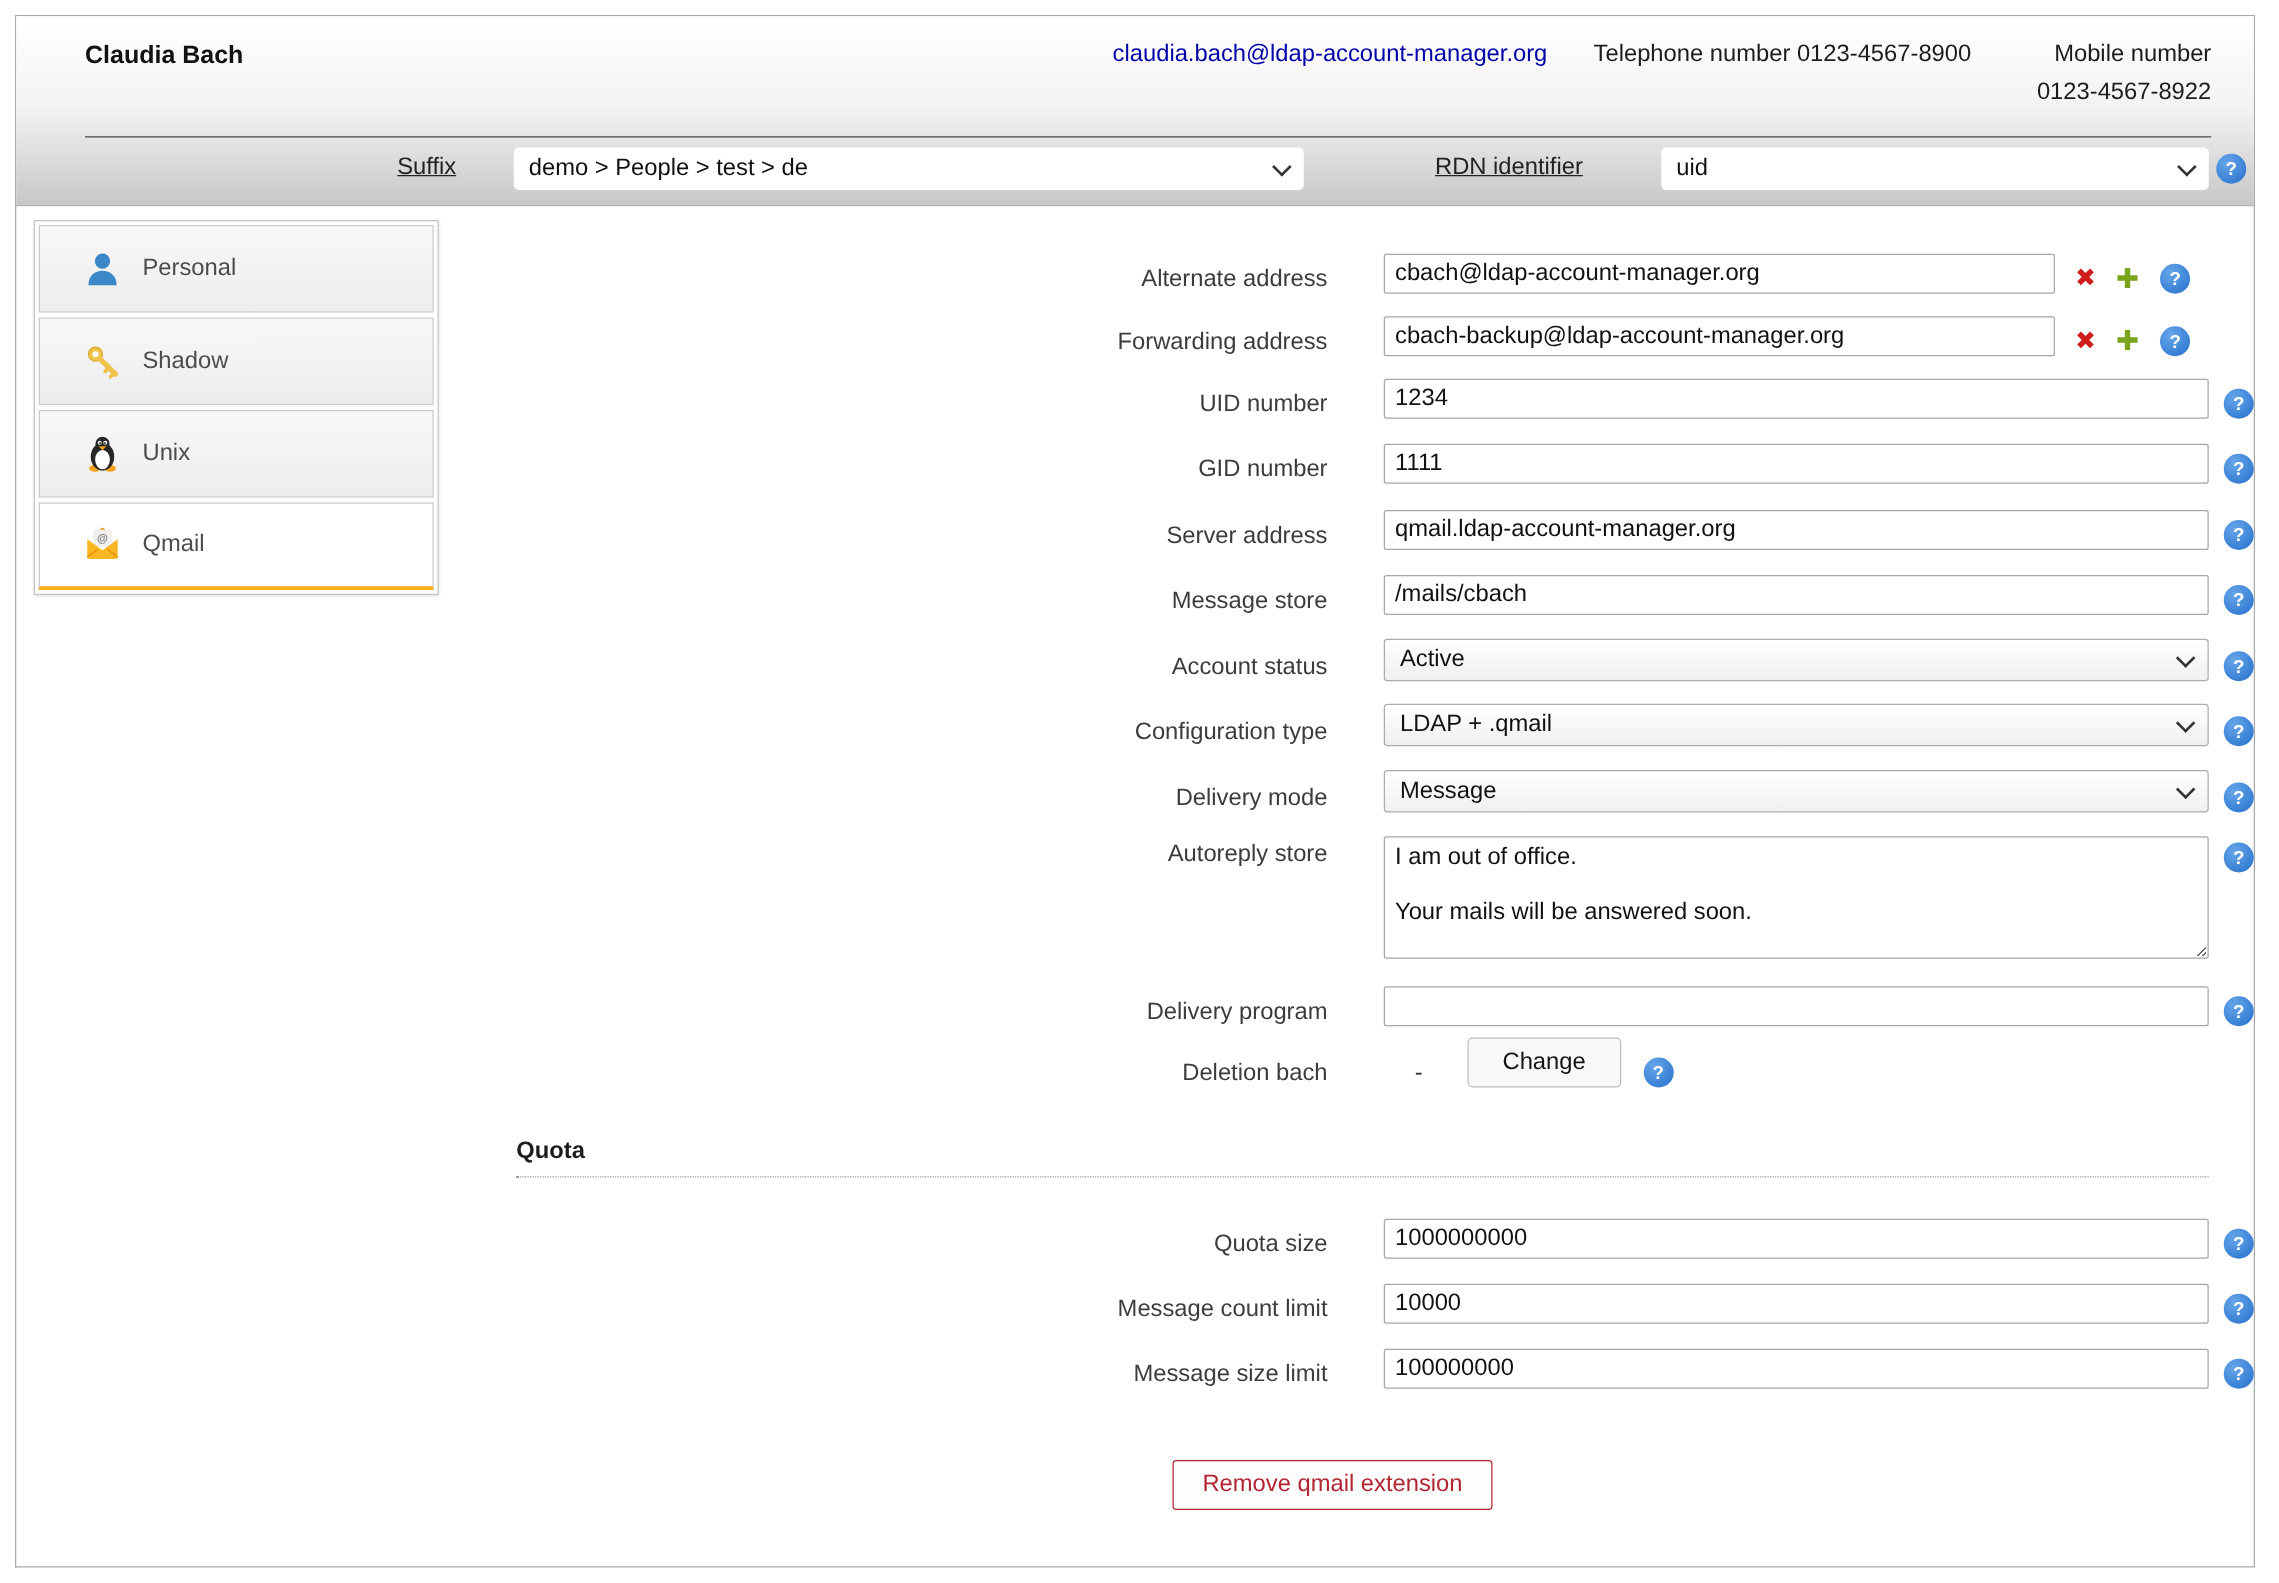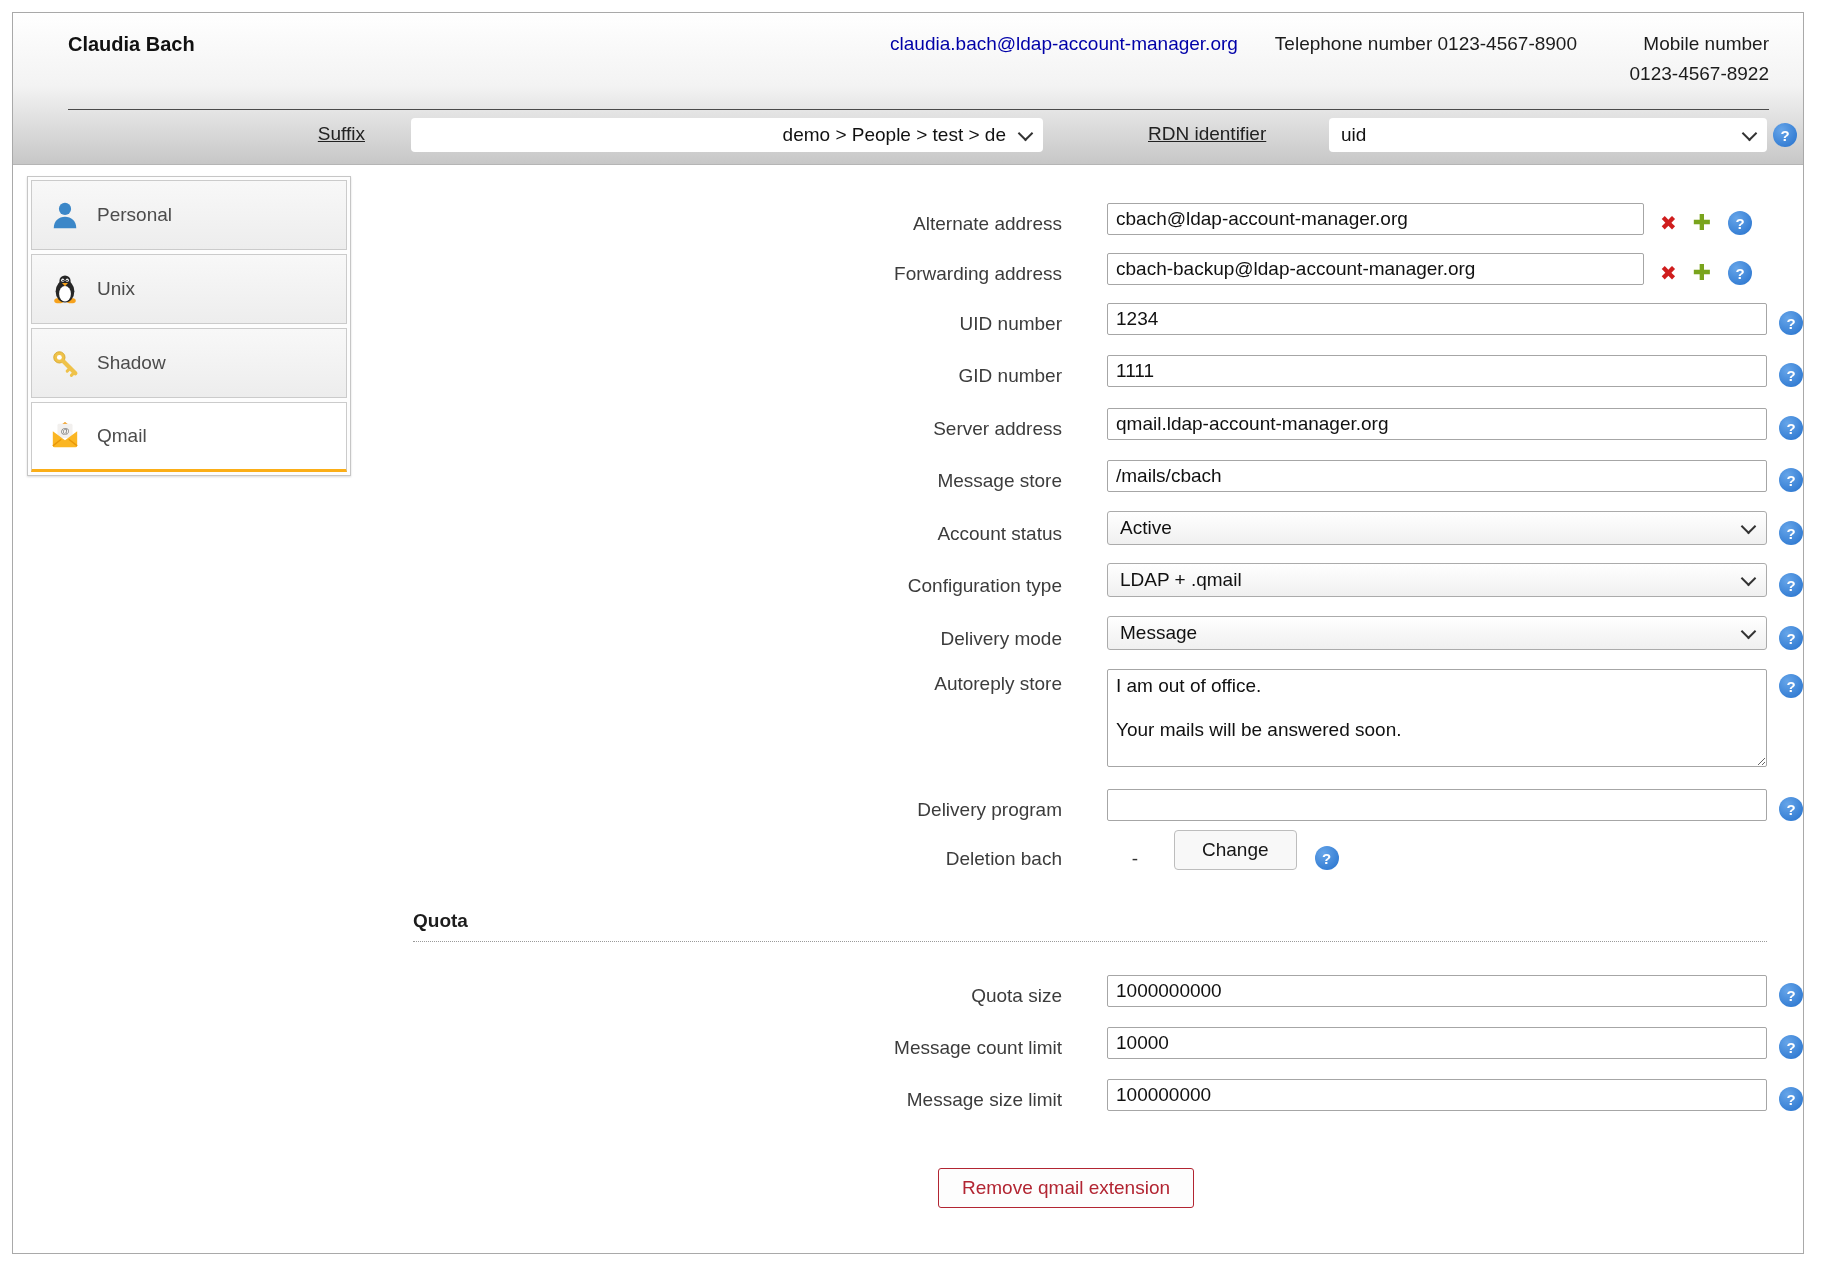--- a/index.html
+++ b/index.html
@@ -20,33 +20,33 @@
 
   .suffix-row{position:absolute;left:0;top:97px;width:100%;height:55px;}
   .suffix-label,.rdn-label{position:absolute;top:13px;font-size:19px;color:#222;text-decoration:underline;}
   .suffix-label{left:0;width:352px;text-align:right;}
   .rdn-label{left:1135px;}
   .selbox{position:absolute;top:8px;height:34px;background:#fff;border-radius:4px;
           display:flex;align-items:center;box-sizing:border-box;padding:0 12px;cursor:default;}
   .suffix-select{left:398px;width:632px;}
   .rdn-select{left:1316px;width:438px;}
   .selbox .seltext{flex:1;font-size:19px;color:#111;white-space:nowrap;overflow:hidden;}
-  .seltext.right{text-align:right;padding-right:14px;}
+  .seltext.right{text-align:left;padding-right:14px;}
   .chev{width:9px;height:9px;border-right:2px solid #333;border-bottom:2px solid #333;
         transform:rotate(45deg);margin-top:-4px;flex:none;}
   .help{display:inline-flex;align-items:center;justify-content:center;width:24px;height:24px;border-radius:50%;
         background:radial-gradient(circle at 35% 30%,#66a5e9,#2470cc);color:#fff;font-size:15px;font-weight:bold;
         flex:none;cursor:pointer;}
   .band-help{position:absolute;left:1760px;top:13px;}
 
   
   .sidebar{position:absolute;left:14px;top:163px;width:324px;background:#fdfdfd;
            border:1px solid #c6c6c6;box-sizing:border-box;padding:3px;box-shadow:0 1px 2px rgba(0,0,0,.15);}
   .tab{height:70px;box-sizing:border-box;border:1px solid #cbcbcb;margin-bottom:4px;
-       background:linear-gradient(#f8f8f8,#ededed);display:flex;align-items:center;padding-left:18px;cursor:pointer;}
+       background:linear-gradient(#f8f8f8,#ededed);display:flex;align-items:center;padding-left:35px;cursor:pointer;}
   .tab:last-child{margin-bottom:0;}
   .tab.active{background:#fff;border-bottom:3px solid #fbae17;}
   .ticon{width:30px;height:30px;flex:none;display:inline-flex;}
   .ticon svg{width:30px;height:30px;}
   .tlabel{margin-left:17px;font-size:19px;color:#4c4c4c;}
 
   
   .row{position:absolute;left:0;width:1790px;display:flex;align-items:flex-end;height:34px;}
   .lbl{width:1049px;text-align:right;font-size:19px;color:#3c3c3c;flex:none;}
   .ti{box-sizing:border-box;margin-left:45px;width:660px;height:32px;border:1px solid #a6a6a6;border-radius:2px;
@@ -120,45 +120,45 @@
         <svg viewBox="0 0 32 32">
             <circle cx="16" cy="9.5" r="6.5" fill="#3b87c8"></circle>
             <path d="M4 30c0-8 5.4-12.2 12-12.2S28 22 28 30z" fill="#3b87c8"></path>
           </svg>
       </span>
       <span class="tlabel">Personal</span>
     </div>
     <div class="tab">
       <span class="ticon">
         <svg viewBox="0 0 32 32">
+          <circle cx="10" cy="10" r="6" fill="#efc24a" stroke="#d9a92d" stroke-width="1"></circle>
+          <circle cx="10" cy="10" r="2.6" fill="#fff"></circle>
+          <path d="M14.5 14.5L27 27" stroke="#efc24a" stroke-width="4.5" stroke-linecap="round"></path>
+          <path d="M21.5 21.5l-3.2 3.2M26 26l-3.2 3.2" stroke="#efc24a" stroke-width="3.2" stroke-linecap="round"></path>
+        </svg>
+      </span>
+      <span class="tlabel">Shadow</span>
+    </div>
+    <div class="tab">
+      <span class="ticon">
+        <svg viewBox="0 0 32 32">
           <ellipse cx="9.5" cy="28.5" rx="5" ry="2.8" fill="#f6a21d"></ellipse>
             <ellipse cx="22.5" cy="28.5" rx="5" ry="2.8" fill="#f6a21d"></ellipse>
           <ellipse cx="16" cy="18.5" rx="10" ry="12" fill="#262626"></ellipse>
             <circle cx="16" cy="7.5" r="6" fill="#262626"></circle>
           <ellipse cx="16" cy="21" rx="6.3" ry="8.3" fill="#fff"></ellipse>
           <circle cx="13.6" cy="6.6" r="1.7" fill="#fff"></circle>
             <circle cx="18.4" cy="6.6" r="1.7" fill="#fff"></circle>
           <circle cx="13.9" cy="6.9" r=".8" fill="#000"></circle>
             <circle cx="18.1" cy="6.9" r=".8" fill="#000"></circle>
           <path d="M12.8 9.6h6.4L16 13z" fill="#f6a21d"></path>
         </svg>
       </span>
       <span class="tlabel">Unix</span>
     </div>
-    <div class="tab">
-      <span class="ticon">
-        <svg viewBox="0 0 32 32">
-          <circle cx="10" cy="10" r="6" fill="#efc24a" stroke="#d9a92d" stroke-width="1"></circle>
-          <circle cx="10" cy="10" r="2.6" fill="#fff"></circle>
-          <path d="M14.5 14.5L27 27" stroke="#efc24a" stroke-width="4.5" stroke-linecap="round"></path>
-          <path d="M21.5 21.5l-3.2 3.2M26 26l-3.2 3.2" stroke="#efc24a" stroke-width="3.2" stroke-linecap="round"></path>
-        </svg>
-      </span>
-      <span class="tlabel">Shadow</span>
-    </div>
     <div class="tab active">
       <span class="ticon">
         <svg viewBox="0 0 32 32">
           <path d="M12 4L16 1l4 3z" fill="#f0960f"></path>
           <rect x="8" y="3" width="16" height="15" rx="1.5" fill="#f2f0ee"></rect>
           <text x="16" y="13.5" text-anchor="middle" font-size="9.5" font-weight="bold" fill="#7d7d7d">@</text>
           <path d="M3 11l13 9.5L29 11v15a2 2 0 0 1-2 2H5a2 2 0 0 1-2-2z" fill="#fbb623"></path>
           <path d="M3 26.5l9-7M29 26.5l-9-7" stroke="#e99708" stroke-width="1.5"></path>
         </svg>
       </span>

